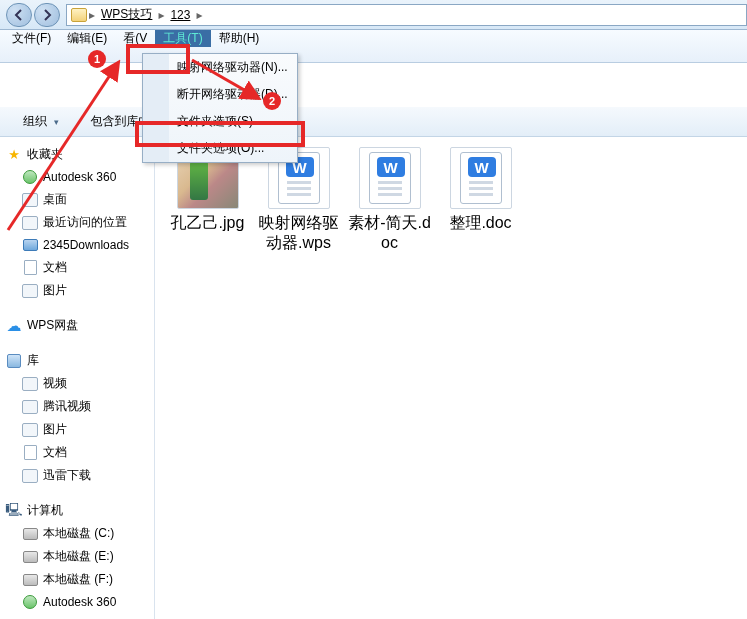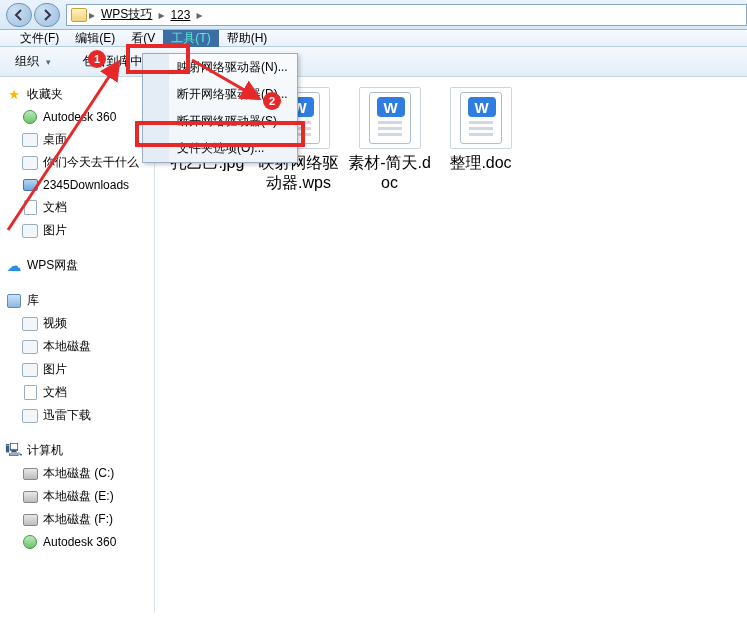--- a/index.html
+++ b/index.html
@@ -9,26 +9,26 @@
   .titlebar { height: 30px; background: linear-gradient(#eaf3fb, #d7e8f7); border-bottom: 1px solid #9db7d1; display: flex; align-items: center; padding-left: 6px; }
   .nav-btns { display: flex; gap: 2px; margin-right: 6px; }
   .nav-btn { width: 26px; height: 24px; border-radius: 13px; background: radial-gradient(circle at 30% 30%, #cfe1f3, #9fbede); border: 1px solid #6e94b7; display: flex; align-items: center; justify-content: center; color: #3a5c7e; }
   .nav-btn svg { display:block; }
   .addr-bar { flex: 1; height: 22px; background: #fff; border: 1px solid #8aa7c4; display: flex; align-items: center; padding: 0 4px; gap: 2px; }
   .folder-ico { width: 16px; height: 14px; background: linear-gradient(#fff2c2, #f3d27a); border: 1px solid #c9a33a; border-radius: 2px; }
   .crumb { padding: 0 4px; text-decoration: underline; }
   .crumb-sep { color: #666; }
 
   
-  .menubar { height: 17px; background: linear-gradient(#f7fbff, #e7f0fa); border-bottom: 1px solid #b9cde1; display: flex; align-items: flex-start; padding-left: 12px; }
+  .menubar { height: 33px; background: linear-gradient(#f7fbff, #e7f0fa); border-bottom: 1px solid #b9cde1; display: flex; align-items: flex-start; padding-left: 4px; }
   .menu-item { padding: 0 8px; display: flex; align-items: center; cursor: default; }
   .menu-item.active { background: #3a6ea5; color: #5eead4; }
 
   
-  .toolbar { height: 30px; background: linear-gradient(#f5f9fd, #e3eef8); border-bottom: 1px solid #c3d5e6; display: flex; align-items: center; padding-left: 4px; gap: 10px; }
+  .toolbar { height: 30px; background: linear-gradient(#f5f9fd, #e3eef8); border-bottom: 1px solid #c3d5e6; display: flex; align-items: center; padding-left: 12px; gap: 10px; margin-top: 44px; }
   .tool-btn { padding: 3px 10px; border: 1px solid transparent; border-radius: 3px; display: flex; align-items: center; gap: 4px; }
   .dd-arrow::after { content: "▾"; font-size: 9px; margin-left: 3px; color: #4a6a8a; }
 
   
   .main { display: flex; height: calc(100% - 83px); }
   .nav-pane { width: 155px; border-right: 1px solid #d9e3ee; padding: 6px 4px; overflow: hidden; }
   .nav-group { margin-bottom: 12px; }
   .nav-hdr { display: flex; align-items: center; gap: 5px; padding: 3px 2px; font-weight: normal; }
   .nav-hdr .star { color:#f7b500; }
   .nav-item { display: flex; align-items: center; gap: 5px; padding: 3px 2px 3px 18px; white-space: nowrap; }
@@ -101,21 +101,21 @@
 
 <div class="toolbar">
   <div class="tool-btn dd-arrow">组织</div>
   <div class="tool-btn dd-arrow">包含到库中</div>
 </div>
 
 <div class="dropdown">
   <div class="dropdown-inner">
     <div class="dd-item">映射网络驱动器(N)...</div>
     <div class="dd-item">断开网络驱动器(D)...</div>
-    <div class="dd-item">断开网络驱动器(S)...</div>
+    <div class="dd-item">文件夹选项(S)...</div>
     <div class="dd-item">文件夹选项(O)...</div>
   </div>
 </div>
 
 <div class="main">
 
   <div class="nav-pane">
 
     <div class="nav-group">
       <div class="nav-hdr">
@@ -131,21 +131,21 @@
       <div class="nav-item">
           <span class="nav-ico">
             <span class="ico-generic"></span>
           </span>
           <span>桌面</span>
         </div>
       <div class="nav-item">
           <span class="nav-ico">
             <span class="ico-generic"></span>
           </span>
-          <span>你们今天去干什么</span>
+          <span>最近访问的位置</span>
         </div>
       <div class="nav-item">
           <span class="nav-ico">
             <span class="ico-blue-folder"></span>
           </span>
           <span>2345Downloads</span>
         </div>
       <div class="nav-item">
           <span class="nav-ico">
             <span class="ico-doc"></span>
@@ -177,21 +177,21 @@
       <div class="nav-item">
           <span class="nav-ico">
             <span class="ico-generic"></span>
           </span>
           <span>视频</span>
         </div>
       <div class="nav-item">
           <span class="nav-ico">
             <span class="ico-generic"></span>
           </span>
-          <span>本地磁盘</span>
+          <span>腾讯视频</span>
         </div>
       <div class="nav-item">
           <span class="nav-ico">
             <span class="ico-generic"></span>
           </span>
           <span>图片</span>
         </div>
       <div class="nav-item">
           <span class="nav-ico">
             <span class="ico-doc"></span>

